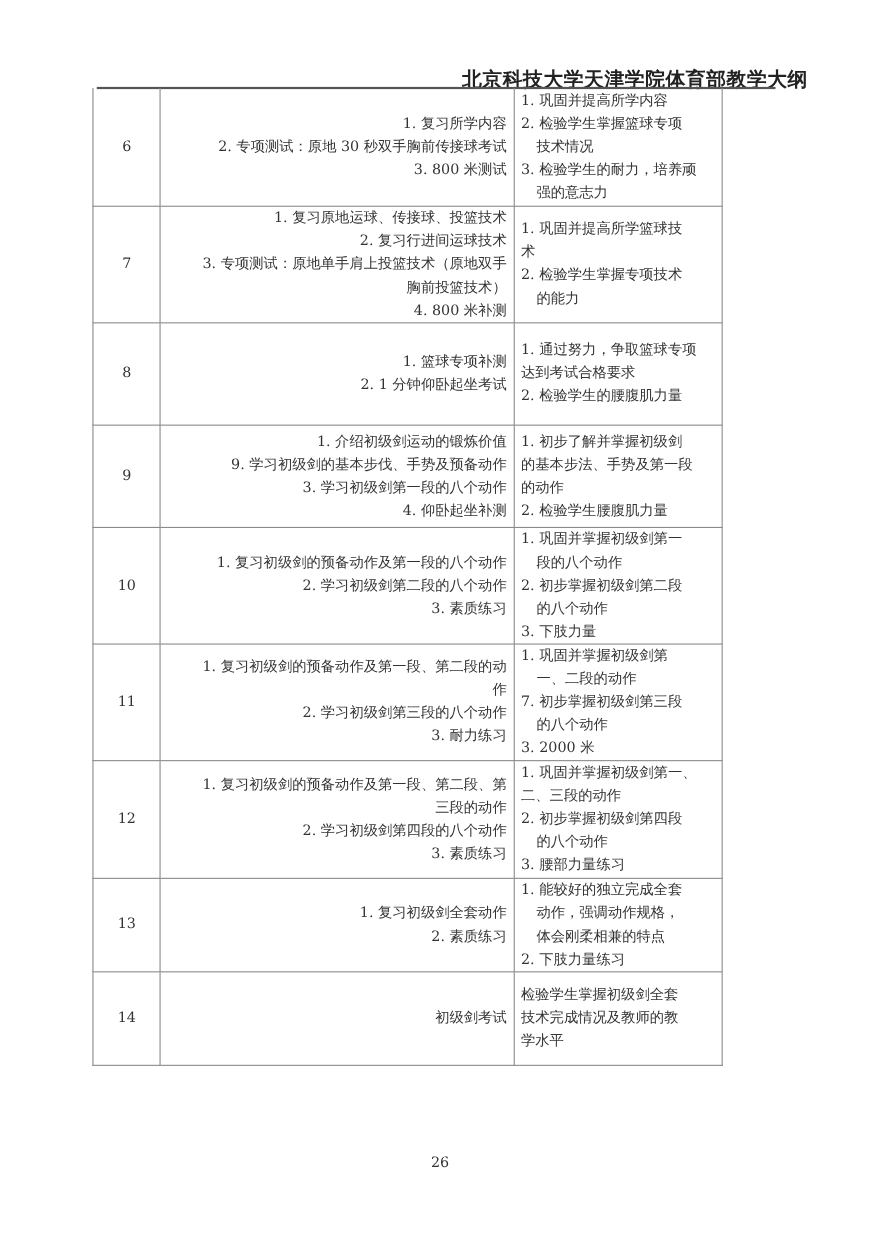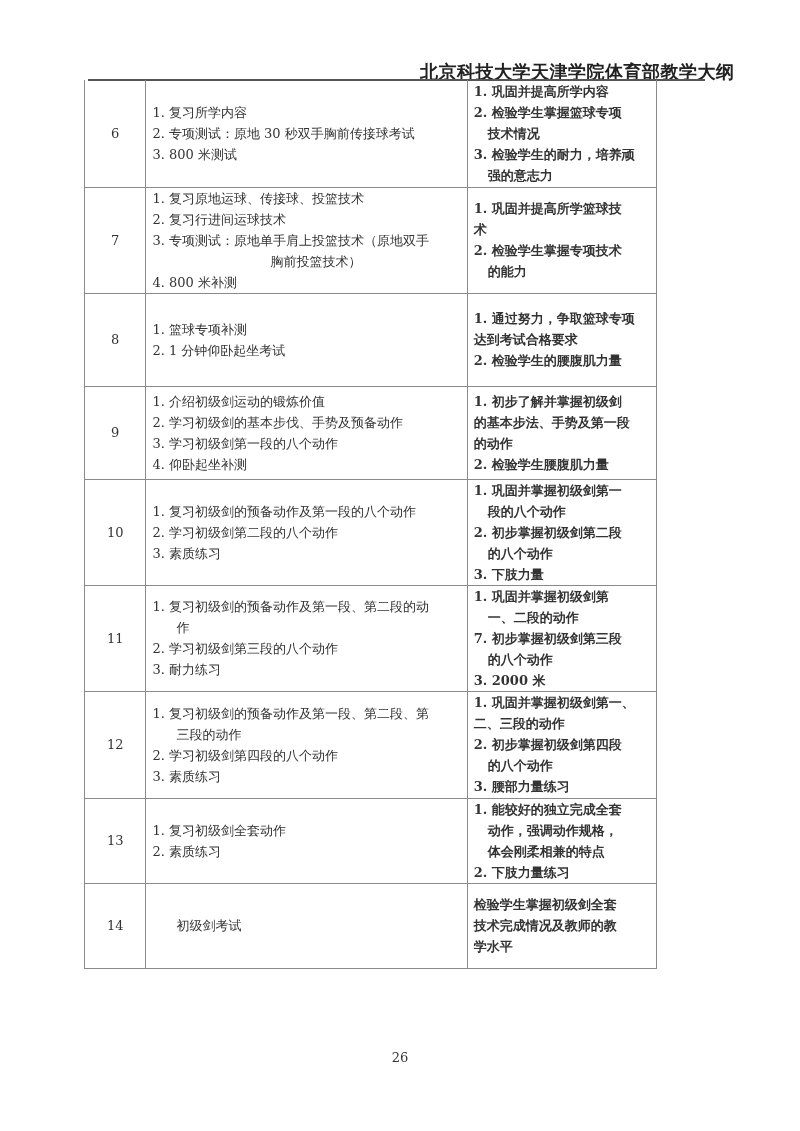--- a/index.html
+++ b/index.html
@@ -5,22 +5,22 @@
   html, body { margin: 0; padding: 0; background: #ffffff; }
   body { width: 800px; height: 1131px; position: relative; overflow: hidden;
          font-family: "DejaVu Serif", "Liberation Serif", serif; color: #333; }
   .page-header { position: absolute; left: 420px; top: 60px; font-size: 18px; font-weight: bold;
                  letter-spacing: 0.5px; color: #222; font-family: "DejaVu Sans", sans-serif; }
   .header-rule { position: absolute; left: 88px; top: 79px; width: 617px; height: 2px; background: #555; }
   table.syllabus { position: absolute; left: 84px; top: 80px; width: 573px; border-collapse: collapse; table-layout: fixed; }
   table.syllabus td { border: 1px solid #8a8a8a; vertical-align: middle; font-size: 13px; line-height: 21px; padding: 0 6px; }
   table.syllabus tr:first-child td { border-top: none; }
   td.week { width: 48px; text-align: center; color: #333; }
-  td.content { width: 306px; }
-  td.goal { width: 175px; font-weight: bold; }
+  td.content { width: 306px; text-align: right; }
+  td.goal { width: 175px; }
   .line { white-space: nowrap; }
   .indent { padding-left: 24px; }
   .indent-small { padding-left: 14px; }
   .page-number { position: absolute; left: 0; width: 800px; top: 1050px; text-align: center; font-size: 13px; color: #333; }
 </style>
 </head>
 <body>
 
 <div class="page-header">北京科技大学天津学院体育部教学大纲</div>
 <div class="header-rule"></div>
@@ -67,21 +67,21 @@
         <td class="goal">
           <div class="line">1. 通过努力，争取篮球专项</div>
           <div class="line">达到考试合格要求</div>
           <div class="line">2. 检验学生的腰腹肌力量</div>
         </td>
       </tr>
       <tr style="height: 93px;">
         <td class="week">9</td>
         <td class="content">
           <div class="line">1. 介绍初级剑运动的锻炼价值</div>
-          <div class="line">2. 学习初级剑的基本步伐、手势及预备动作</div>
+          <div class="line">9. 学习初级剑的基本步伐、手势及预备动作</div>
           <div class="line">3. 学习初级剑第一段的八个动作</div>
           <div class="line">4. 仰卧起坐补测</div>
         </td>
         <td class="goal">
           <div class="line">1. 初步了解并掌握初级剑</div>
           <div class="line">的基本步法、手势及第一段</div>
           <div class="line">的动作</div>
           <div class="line">2. 检验学生腰腹肌力量</div>
         </td>
       </tr>

